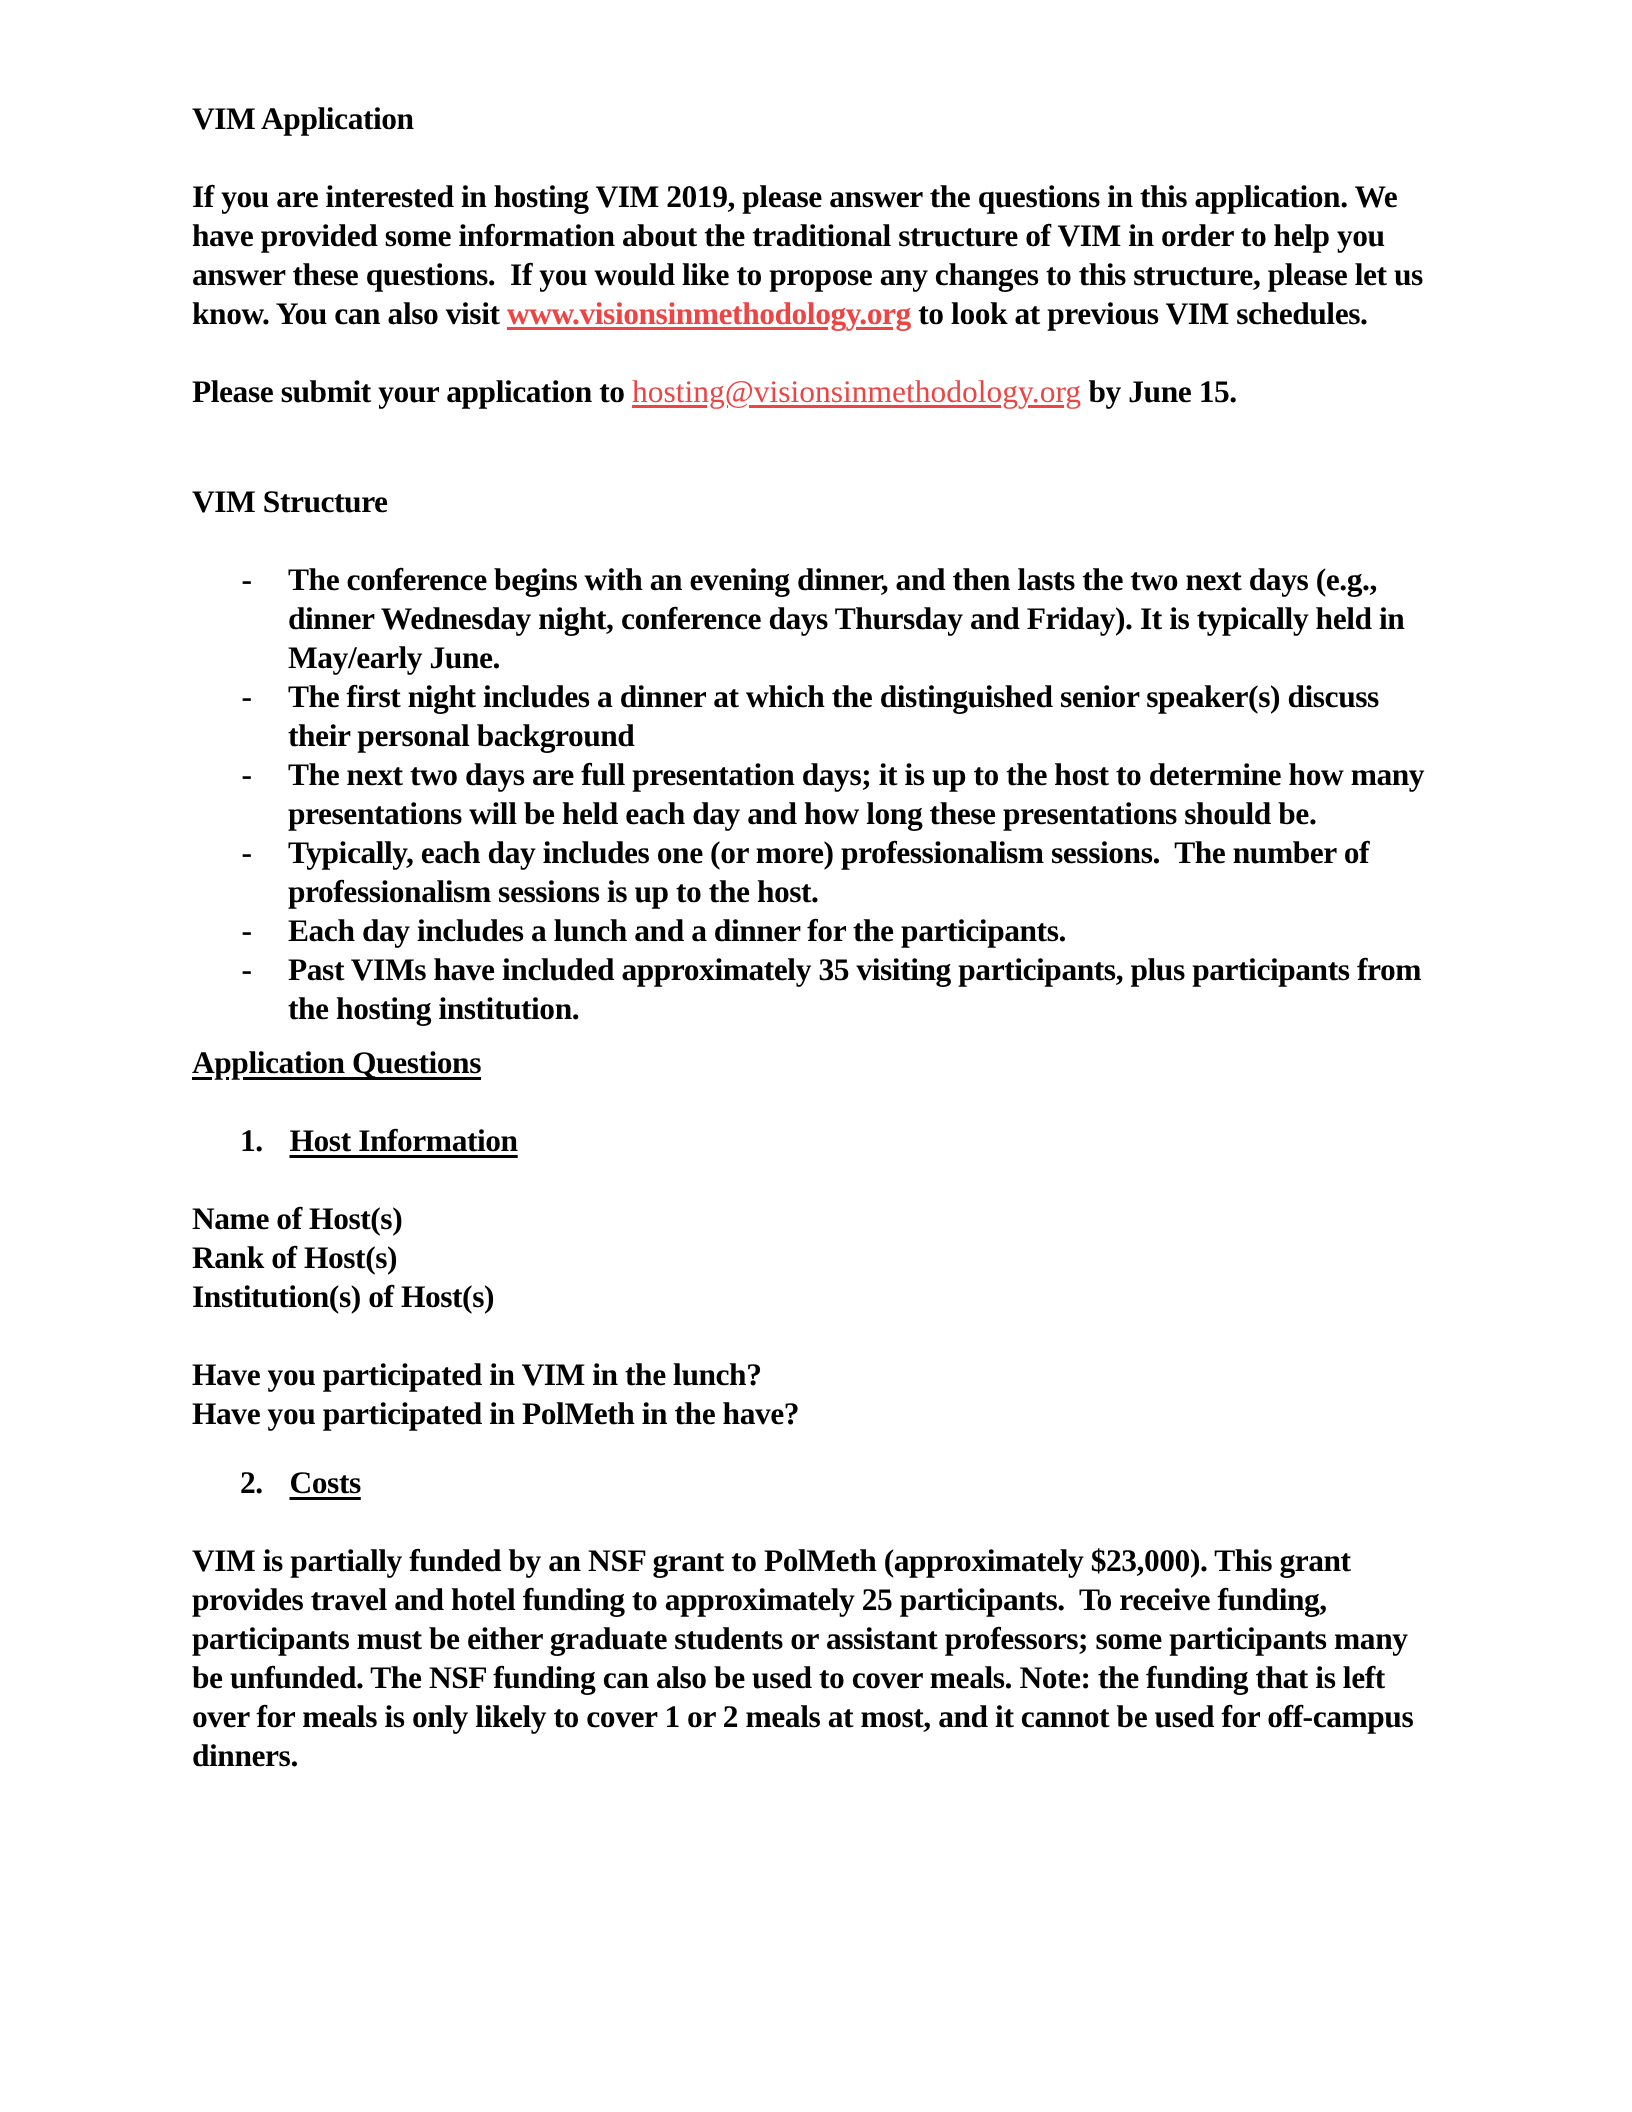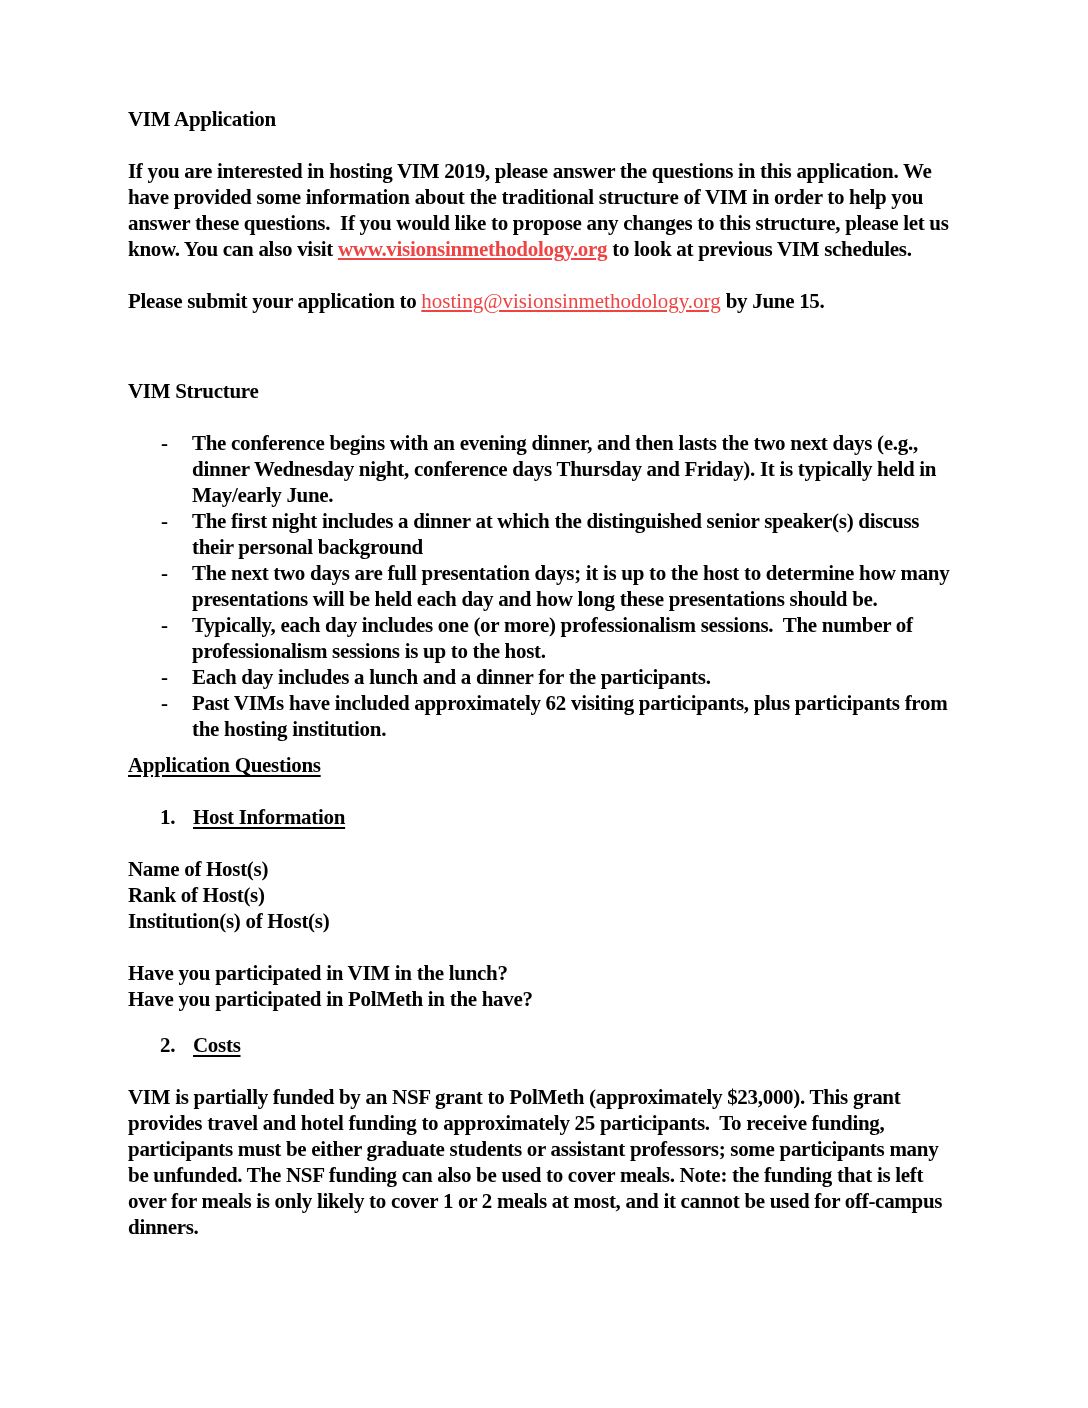--- a/index.html
+++ b/index.html
@@ -6,23 +6,23 @@
   body {
     width: 1088px; height: 1408px;
     font-family: "Liberation Serif", serif;
     font-weight: 700;
     font-size: 21px;
     line-height: 26px;
     letter-spacing: -0.3px;
     color: #000000;
     overflow: hidden;
   }
-  .page { padding: 106px 128px 0 128px; box-sizing: border-box; }
+  .page { padding: 66px 128px 0 128px; box-sizing: border-box; }
   .para { margin: 0 0 26px 0; white-space: pre-wrap; }
-  .gap-large { margin-bottom: 64px; }
+  .gap-large { margin-bottom: 47px; }
   a.link { color: #ef4444; text-decoration: underline; cursor: pointer; }
   a.link.regular { font-weight: 400; letter-spacing: 0; }
   .ul-heading { text-decoration: underline; text-decoration-thickness: 2px; text-underline-offset: 3px; }
   ul.blist { list-style: none; margin: 0 0 10px 0; padding: 0; }
   ul.blist li { position: relative; padding-left: 64px; white-space: pre-wrap; }
   ul.blist .dash { position: absolute; left: 33px; top: 0; }
   .qitem { margin: 0 0 26px 0; padding-left: 32px; }
   .qnum { display: inline-block; min-width: 33px; }
   .line { white-space: pre-wrap; }
   .block { margin: 10px 0 26px 0; }
@@ -40,21 +40,21 @@
   <p class="para gap-large"><span>Please submit your application to </span><a class="link regular">hosting@visionsinmethodology.org</a><span> by June 15.</span></p>
 
   <p class="para">VIM Structure</p>
 
   <ul class="blist">
     <li><span class="dash">-</span><span>The conference begins with an evening dinner, and then lasts the two next days (e.g., dinner Wednesday night, conference days Thursday and Friday). It is typically held in May/early June.</span></li>
     <li><span class="dash">-</span><span>The first night includes a dinner at which the distinguished senior speaker(s) discuss their personal background</span></li>
     <li><span class="dash">-</span><span>The next two days are full presentation days; it is up to the host to determine how many presentations will be held each day and how long these presentations should be.</span></li>
     <li><span class="dash">-</span><span>Typically, each day includes one (or more) professionalism sessions.  The number of professionalism sessions is up to the host.</span></li>
     <li><span class="dash">-</span><span>Each day includes a lunch and a dinner for the participants.</span></li>
-    <li><span class="dash">-</span><span>Past VIMs have included approximately 62 visiting participants, plus participants from the hosting institution.</span></li>
+    <li><span class="dash">-</span><span>Past VIMs have included approximately 35 visiting participants, plus participants from the hosting institution.</span></li>
   </ul>
 
   <p class="para ul-heading">Application Questions</p>
 
   <div class="qitem"><span class="qnum">1.</span><span class="ul-heading">Host Information</span></div>
 
   <div class="block">
     <div class="line">Name of Host(s)</div>
     <div class="line">Rank of Host(s)</div>
     <div class="line">Institution(s) of Host(s)</div>

